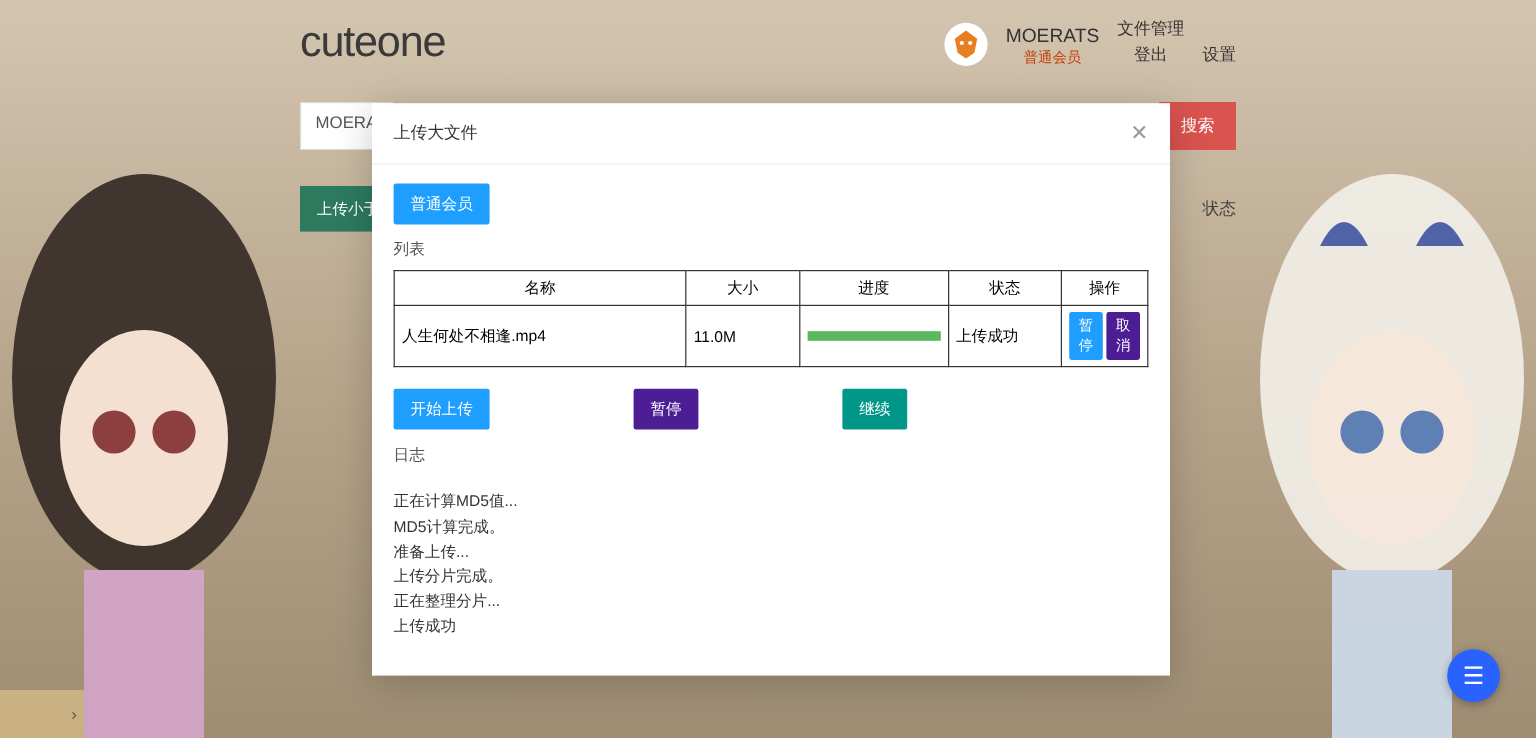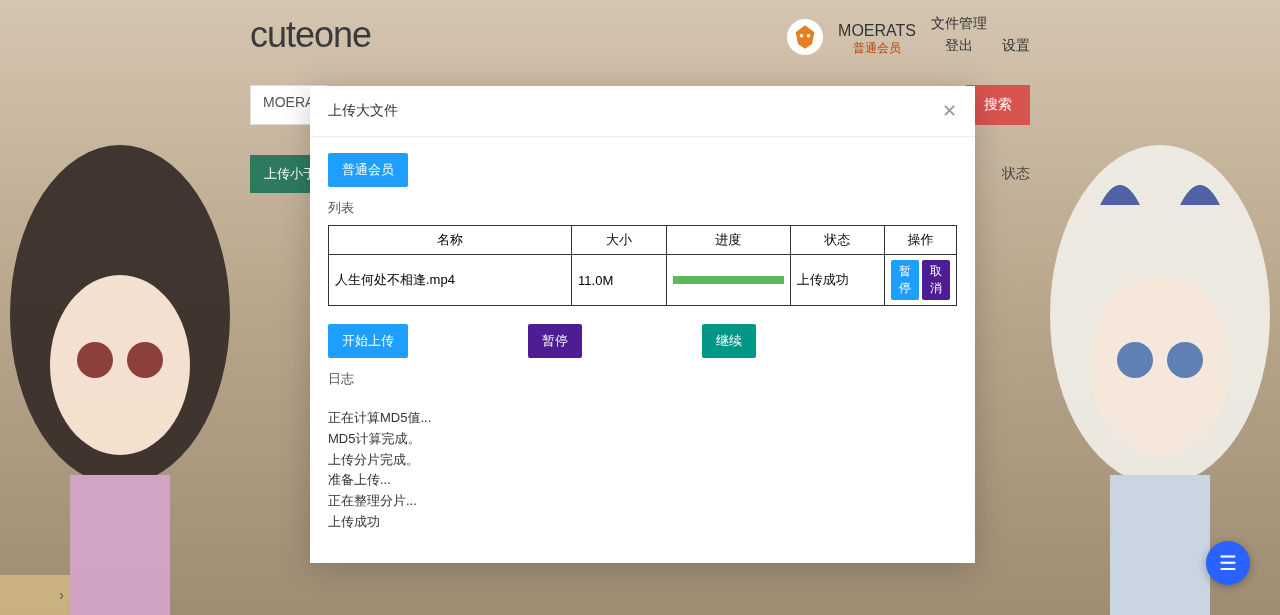--- a/index.html
+++ b/index.html
@@ -292,22 +292,22 @@
     </table>
     <div class="action-row">
       <button class="btn btn-primary">开始上传</button>
       <button class="btn btn-warning">暂停</button>
       <button class="btn btn-success">继续</button>
     </div>
     <div class="section-label">日志</div>
     <div class="log-lines">
       <div>正在计算MD5值...</div>
       <div>MD5计算完成。</div>
+      <div>准备上传...</div>
       <div>上传分片完成。</div>
-      <div>准备上传...</div>
       <div>正在整理分片...</div>
       <div>上传成功</div>
     </div>
   </div>
 </div>
 
 <div class="fab">
   <span>☰</span>
 </div>
 

